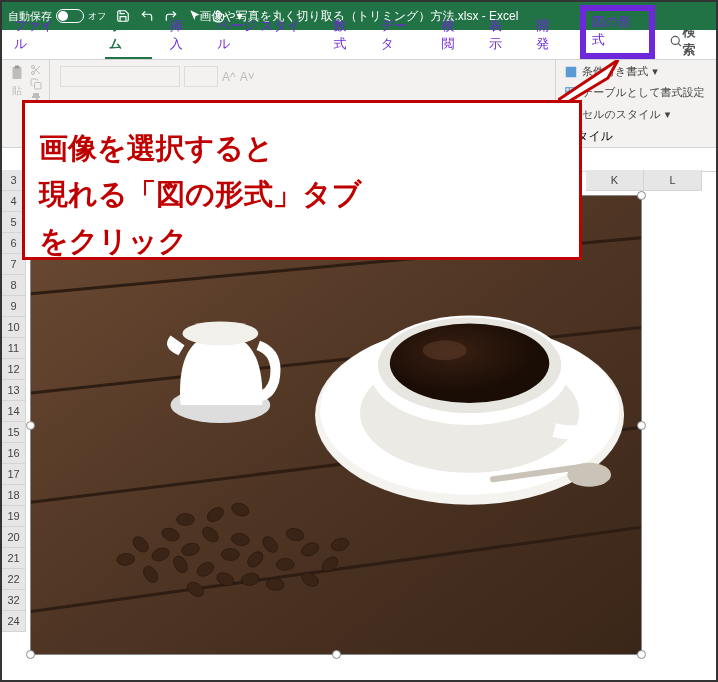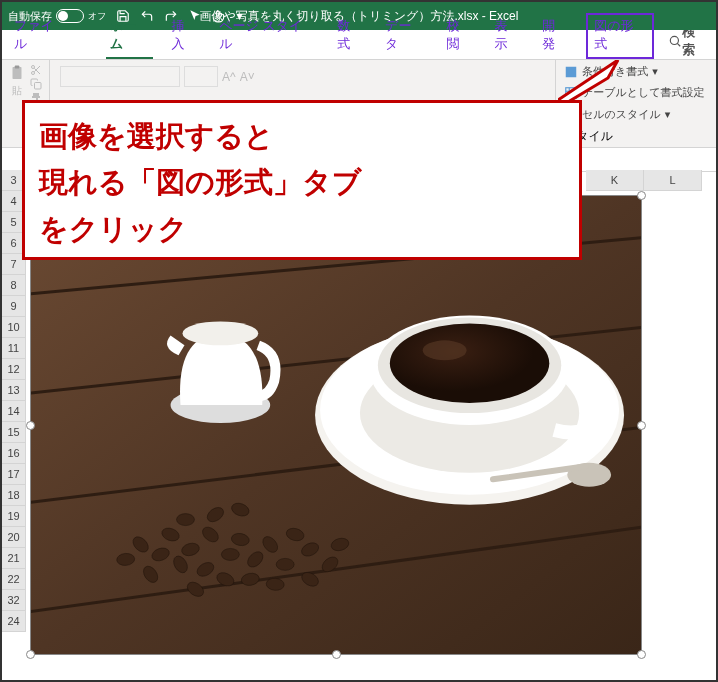--- a/index.html
+++ b/index.html
@@ -12,21 +12,21 @@
   .titlebar .toggle .knob { width: 10px; height: 10px; background: #fff; border-radius: 50%; }
   .titlebar .tb-icons { display: flex; gap: 10px; margin-left: 10px; align-items: center; }
   .titlebar .tb-icons svg { width: 14px; height: 14px; }
   .titlebar .title { position: absolute; left: 50%; transform: translateX(-50%); font-size: 12px; white-space: nowrap; }
 
   
   .tabs { height: 30px; display: flex; align-items: flex-end; padding: 0 8px; background: #fff; border-bottom: 1px solid #d4d4d4; gap: 14px; font-size: 13px; }
   .tab { padding: 4px 4px 6px 4px; cursor: pointer; color: #6d28d9; position: relative; }
   .tab.active { color: #217346; font-weight: bold; margin-left: 21px; }
   .tab.active::after { content: ""; position: absolute; bottom: 0; left: 0; right: 0; height: 2px; background: #217346; }
-  .tab.highlight { border: 2px solid #6d28d9; padding: 2px 6px 4px 6px; }
+  .tab.highlight { border: 6px solid #6d28d9; padding: 2px 6px 4px 6px; }
   .tabs .search { margin-left: auto; display: flex; align-items: center; color: #555; font-weight: bold; }
   .tabs .search svg { width: 14px; height: 14px; }
 
   
   .ribbon { height: 88px; background: #f3f2f1; border-bottom: 1px solid #d4d4d4; display: flex; position: relative; }
   .ribbon .group { border-right: 1px solid #d4d4d4; padding: 4px 6px 2px 6px; display: flex; flex-direction: column; justify-content: space-between; }
   .ribbon .clip-icons { display: flex; flex-direction: column; align-items: center; gap: 2px; }
   .ribbon .clip-icons svg { width: 18px; height: 18px; }
   .ribbon .clip-side { display: flex; flex-direction: column; gap: 2px; margin-left: 4px; font-size: 10px; }
   .ribbon .disabled { color: #bdbdbd; }
@@ -51,21 +51,21 @@
   .picture { position: absolute; left: 30px; top: 195px; width: 612px; height: 460px; border: 1px solid #888; }
   .picture .handle { position: absolute; width: 9px; height: 9px; background: #fff; border: 1px solid #888; border-radius: 50%; }
   .handle.tl { left: -5px; top: -5px; } .handle.tr { right: -5px; top: -5px; }
   .handle.bl { left: -5px; bottom: -5px; } .handle.br { right: -5px; bottom: -5px; }
   .handle.tm { left: 50%; top: -5px; margin-left: -4px; } .handle.bm { left: 50%; bottom: -5px; margin-left: -4px; }
   .handle.ml { left: -5px; top: 50%; margin-top: -4px; } .handle.mr { right: -5px; top: 50%; margin-top: -4px; }
   .picture .rotate { position: absolute; left: 50%; top: -22px; margin-left: -6px; width: 12px; height: 12px; border: 1px solid #888; border-radius: 50%; background: #fff; }
   .picture svg.photo { width: 100%; height: 100%; display: block; }
 
   
-  .callout-box { position: absolute; left: 22px; top: 100px; width: 560px; height: 160px; background: #fff; border: 3px solid #c00000; padding: 10px 14px; z-index: 20; }
+  .callout-box { position: absolute; left: 22px; top: 100px; width: 560px; height: 160px; background: #fff; border: 3px solid #c00000; padding: 22px 14px; z-index: 20; }
   .callout-box .txt { color: #c00000; font-size: 29px; font-weight: bold; line-height: 1.6; }
   .callout-pointer { position: absolute; left: 558px; top: 60px; z-index: 19; }
 </style>
 </head>
 <body>
 
 <div class="titlebar">
   <div class="autosave">
     <span>自動保存</span>
     <span class="toggle">

